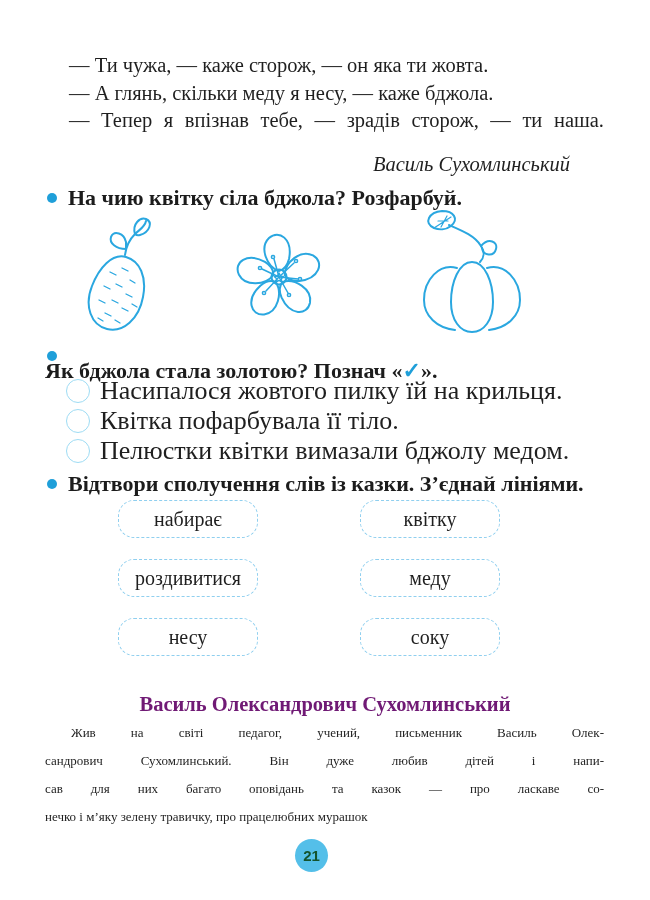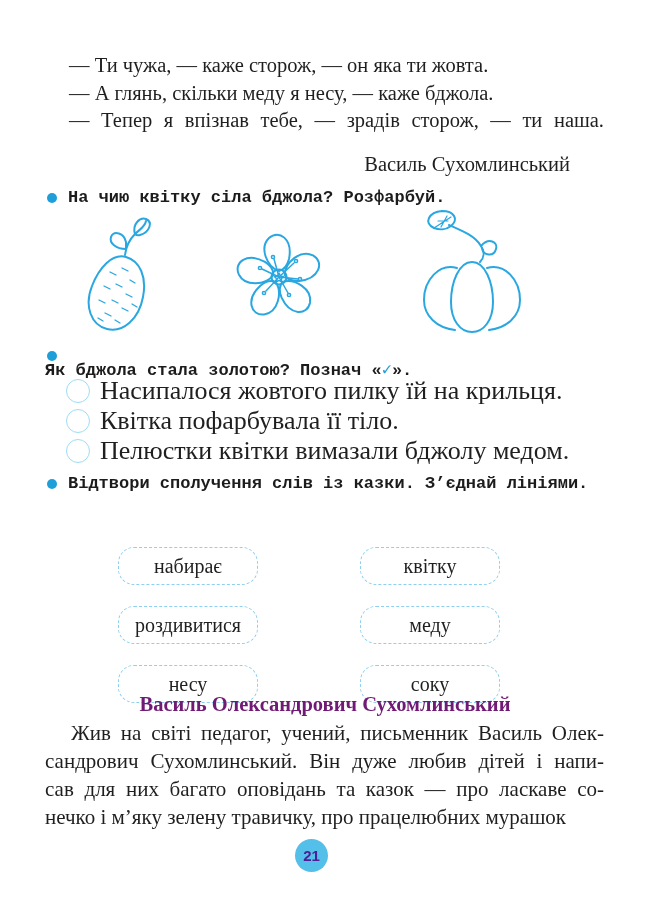--- a/index.html
+++ b/index.html
@@ -6,67 +6,67 @@
   .page{
     position:relative;width:650px;height:900px;background:#ffffff;overflow:hidden;
     font-family:"Liberation Serif", serif;color:#1f1f1f;
   }
   
   .story{position:absolute;top:52px;left:45px;right:46px;font-size:20.5px;line-height:27.5px;}
   .story-line{white-space:normal;}
   .story-line.indent{padding-left:24px;}
   .story-line.jst{text-align:justify;text-align-last:justify;}
   .author{
-    position:absolute;top:153px;right:80px;font-size:20.5px;
+    position:absolute;top:153px;right:80px;font-style:italic;font-size:20.5px;
   }
   
   .task{
     position:absolute;left:45px;right:40px;display:flex;align-items:flex-start;
-    font-family:Liberation Mono, monospace;font-size:17px;font-weight:600;color:#1c1c1c;
+    font-family:Liberation Serif, serif;font-size:22px;font-weight:600;color:#1c1c1c;
     line-height:20px;
   }
   .bullet{
     width:10px;height:10px;border-radius:50%;background:#1f9fd9;flex:0 0 auto;
     margin:5px 11px 0 2px;
   }
   .check-mark{color:#1f9fd9;font-weight:700;}
   
   .drawing{position:absolute;}
   
   .options{position:absolute;left:66px;top:379px;}
   .option-row{display:flex;align-items:center;height:24px;margin-bottom:6px;}
   .option-circle{
     width:24px;height:24px;border-radius:50%;border:1.7px solid #9edcf4;
     flex:0 0 auto;margin-right:10px;box-sizing:border-box;background:#fff;
   }
   .option-label{font-size:26px;}
   
-  .match{position:absolute;left:0;top:500px;width:650px;height:156px;margin-top:47px;}
+  .match{position:absolute;left:0;top:500px;width:650px;height:156px;}
   .word-box{
     position:absolute;width:140px;height:38px;box-sizing:border-box;
     border:1.6px dashed #8fcfef;border-radius:16px;background:#fff;
     display:flex;align-items:center;justify-content:center;font-size:20px;
   }
   .col-l{left:118px;}
   .col-r{left:360px;}
   .row-0{top:0;}
   .row-1{top:59px;}
   .row-2{top:118px;}
   
   .bio-heading{
     position:absolute;top:693px;left:0;width:650px;text-align:center;
     font-size:20.5px;font-weight:700;color:#701a75;margin:0;
   }
-  .bio{position:absolute;top:719px;left:45px;right:46px;font-size:21px;line-height:28px;}
+  .bio{position:absolute;top:719px;left:45px;right:46px;font-size:13px;line-height:28px;}
   .bio-line.jst{text-align:justify;text-align-last:justify;}
   .bio-line.indent{text-indent:26px;}
   
   .page-num{
     position:absolute;left:295px;top:839px;width:33px;height:33px;border-radius:50%;
-    background:#54bfe9;color:#4c1d95;font-family:"Liberation Sans", sans-serif;
+    background:#54bfe9;color:#14532d;font-family:"Liberation Sans", sans-serif;
     font-size:15px;font-weight:700;display:flex;align-items:center;justify-content:center;
   }
 </style>
 </head>
 <body>
 
 <div class="page">
 
   <div class="story">
     <div class="story-line indent">— Ти чужа, — каже сторож, — он яка ти жовта.</div>

